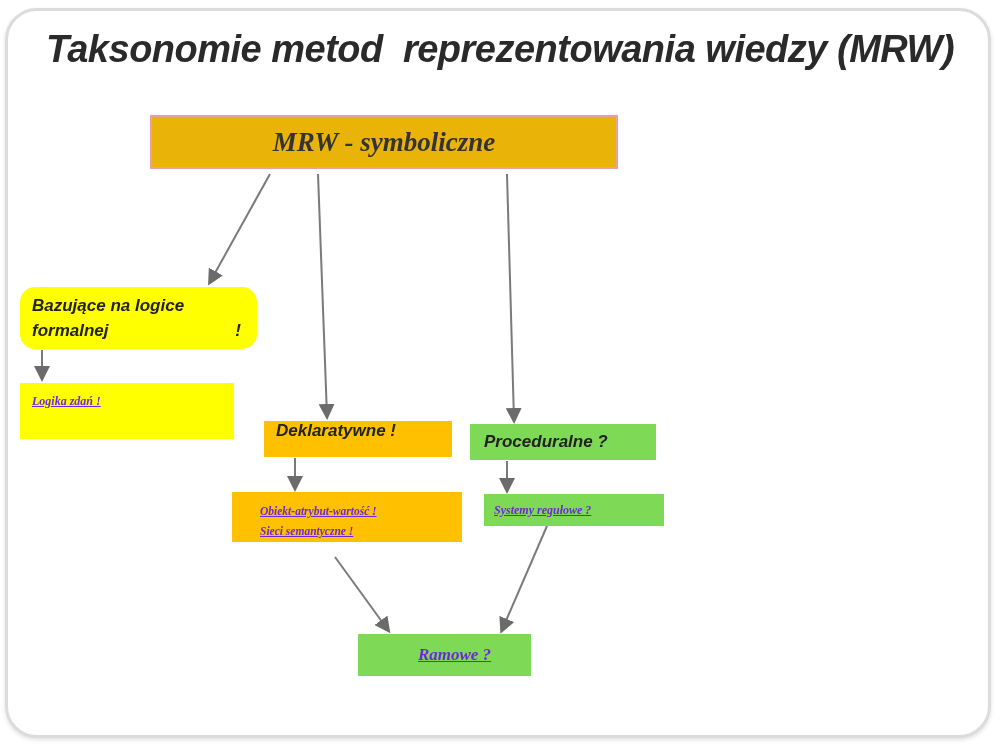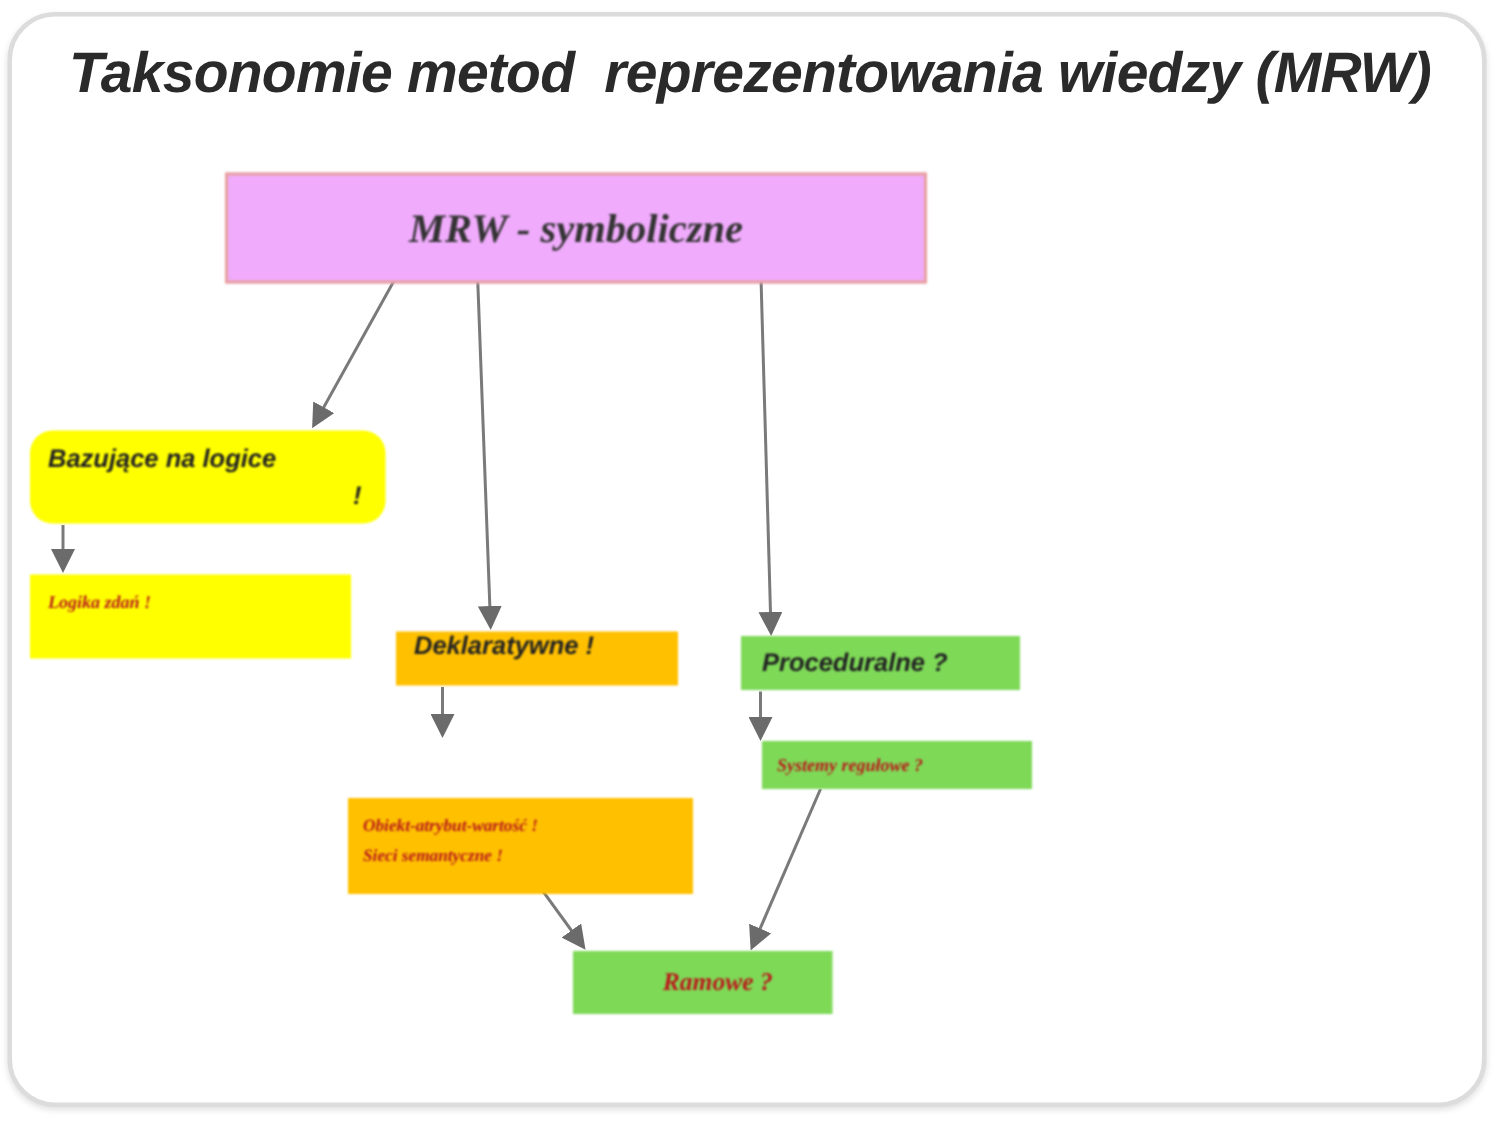--- a/index.html
+++ b/index.html
@@ -10,37 +10,37 @@
       box-shadow: 0 2px 4px rgba(0,0,0,0.12);
       box-sizing: border-box;
     }
     .title {
       position: absolute; left: 0; top: 28px; width: 1000px; text-align: center;
       font-family: Liberation Sans, sans-serif; font-weight: bold; font-style: italic;
       font-size: 38px; color: #2a2a2a; letter-spacing: -0.5px; white-space: pre;
     }
     .box { position: absolute; box-sizing: border-box; filter: blur(0.6px); }
     .root {
-      left: 150px; top: 115px; width: 468px; height: 74px;
-      border: 2px solid #e8a0a0; background: #f0abfc;
+      left: 150px; top: 115px; width: 468px; height: 54px;
+      border: 2px solid #e8a0a0; background: #eab308;
       display: flex; align-items: center; justify-content: center;
       font-family: "Liberation Serif", serif; font-weight: bold; font-style: italic;
       font-size: 27px; color: #333;
     }
     .yellow { background: #ffff00; }
     .orange { background: #ffc000; }
-    .green  { background: #7ed957; margin-left: 24px; }
+    .green  { background: #7ed957; }
     .sans { font-family: "Liberation Sans", sans-serif; font-weight: bold; font-style: italic; color: #222; }
-    .serif { font-family: "Liberation Serif", serif; font-weight: bold; font-style: italic; color: #b91c1c; }
+    .serif { font-family: "Liberation Serif", serif; font-weight: bold; font-style: italic; color: #6d28d9; text-decoration: underline; }
     .b-logic { left: 20px; top: 287px; width: 237px; height: 62px; font-size: 17px; padding: 6px 12px; line-height: 25px; border-radius: 15px; }
     .b-logic .excl { position: absolute; right: 16px; top: 31px; }
     .b-logic-sub { left: 20px; top: 383px; width: 214px; height: 56px; font-size: 12px; padding: 9px 12px; line-height: 18px; }
     .b-dekl { left: 264px; top: 421px; width: 188px; height: 36px; font-size: 17px; display:flex; align-items:flex-start; padding-left: 12px; }
     .b-proc { left: 470px; top: 424px; width: 186px; height: 36px; font-size: 17px; display:flex; align-items:center; padding-left: 14px; }
-    .b-obj { left: 232px; top: 492px; width: 230px; height: 64px; font-size: 11.5px; padding: 9px 10px; line-height: 20px; margin-top: 40px; }
+    .b-obj { left: 232px; top: 492px; width: 230px; height: 50px; font-size: 11.5px; padding: 9px 28px; line-height: 20px; }
     .b-sys { left: 484px; top: 494px; width: 180px; height: 32px; font-size: 12px; display:flex; align-items:center; padding-left: 10px; }
     .b-ram { left: 358px; top: 634px; width: 173px; height: 42px; font-size: 17px; display:flex; align-items:center; justify-content:center;padding-left:20px; }
     svg.edges { position: absolute; left: 0; top: 0; width: 1000px; height: 750px; filter: blur(0.5px); }
   </style>
 </head>
 <body>
 
 <div class="frame"></div>
 
 <div class="title">Taksonomie metod  reprezentowania wiedzy (MRW)</div>
@@ -62,20 +62,21 @@
     <line x1="547" y1="526" x2="502" y2="630"></line>
   </g>
 </svg>
 
 <div class="box root">
   <span>MRW - symboliczne</span>
 </div>
 
 <div class="box yellow sans b-logic">
   <div>Bazujące na logice</div>
+  <div>formalnej</div>
   <span class="excl">!</span>
 </div>
 
 <div class="box yellow serif b-logic-sub">
   <div>Logika zdań !</div>
 </div>
 
 <div class="box orange sans b-dekl">
   <span>Deklaratywne !</span>
 </div>

